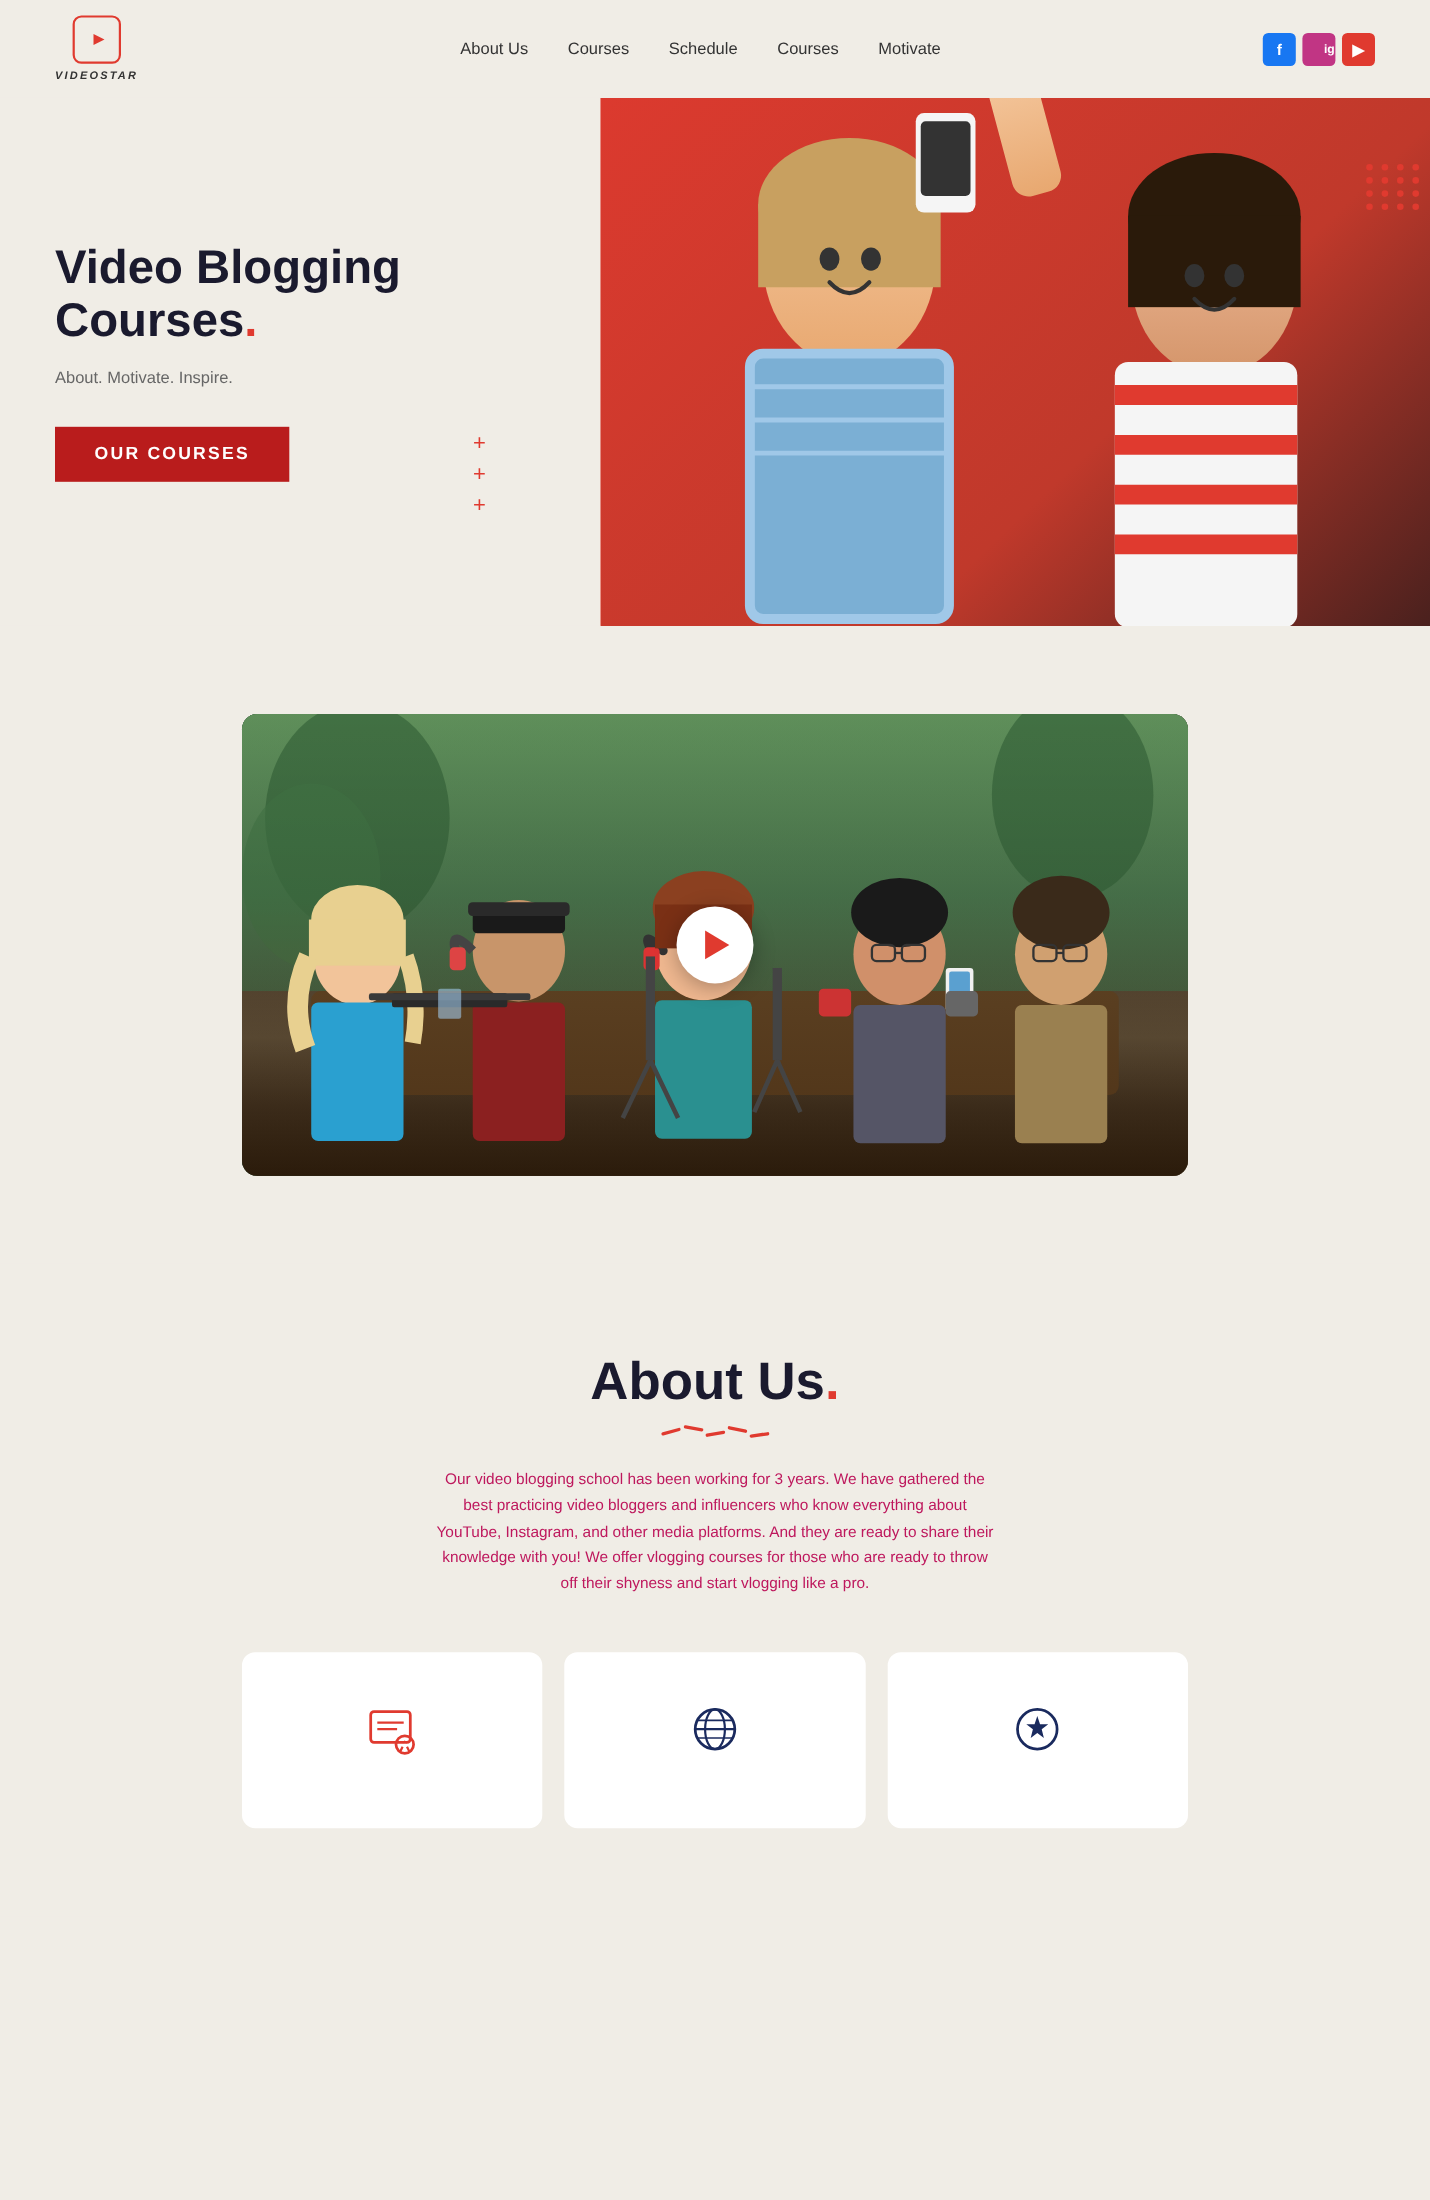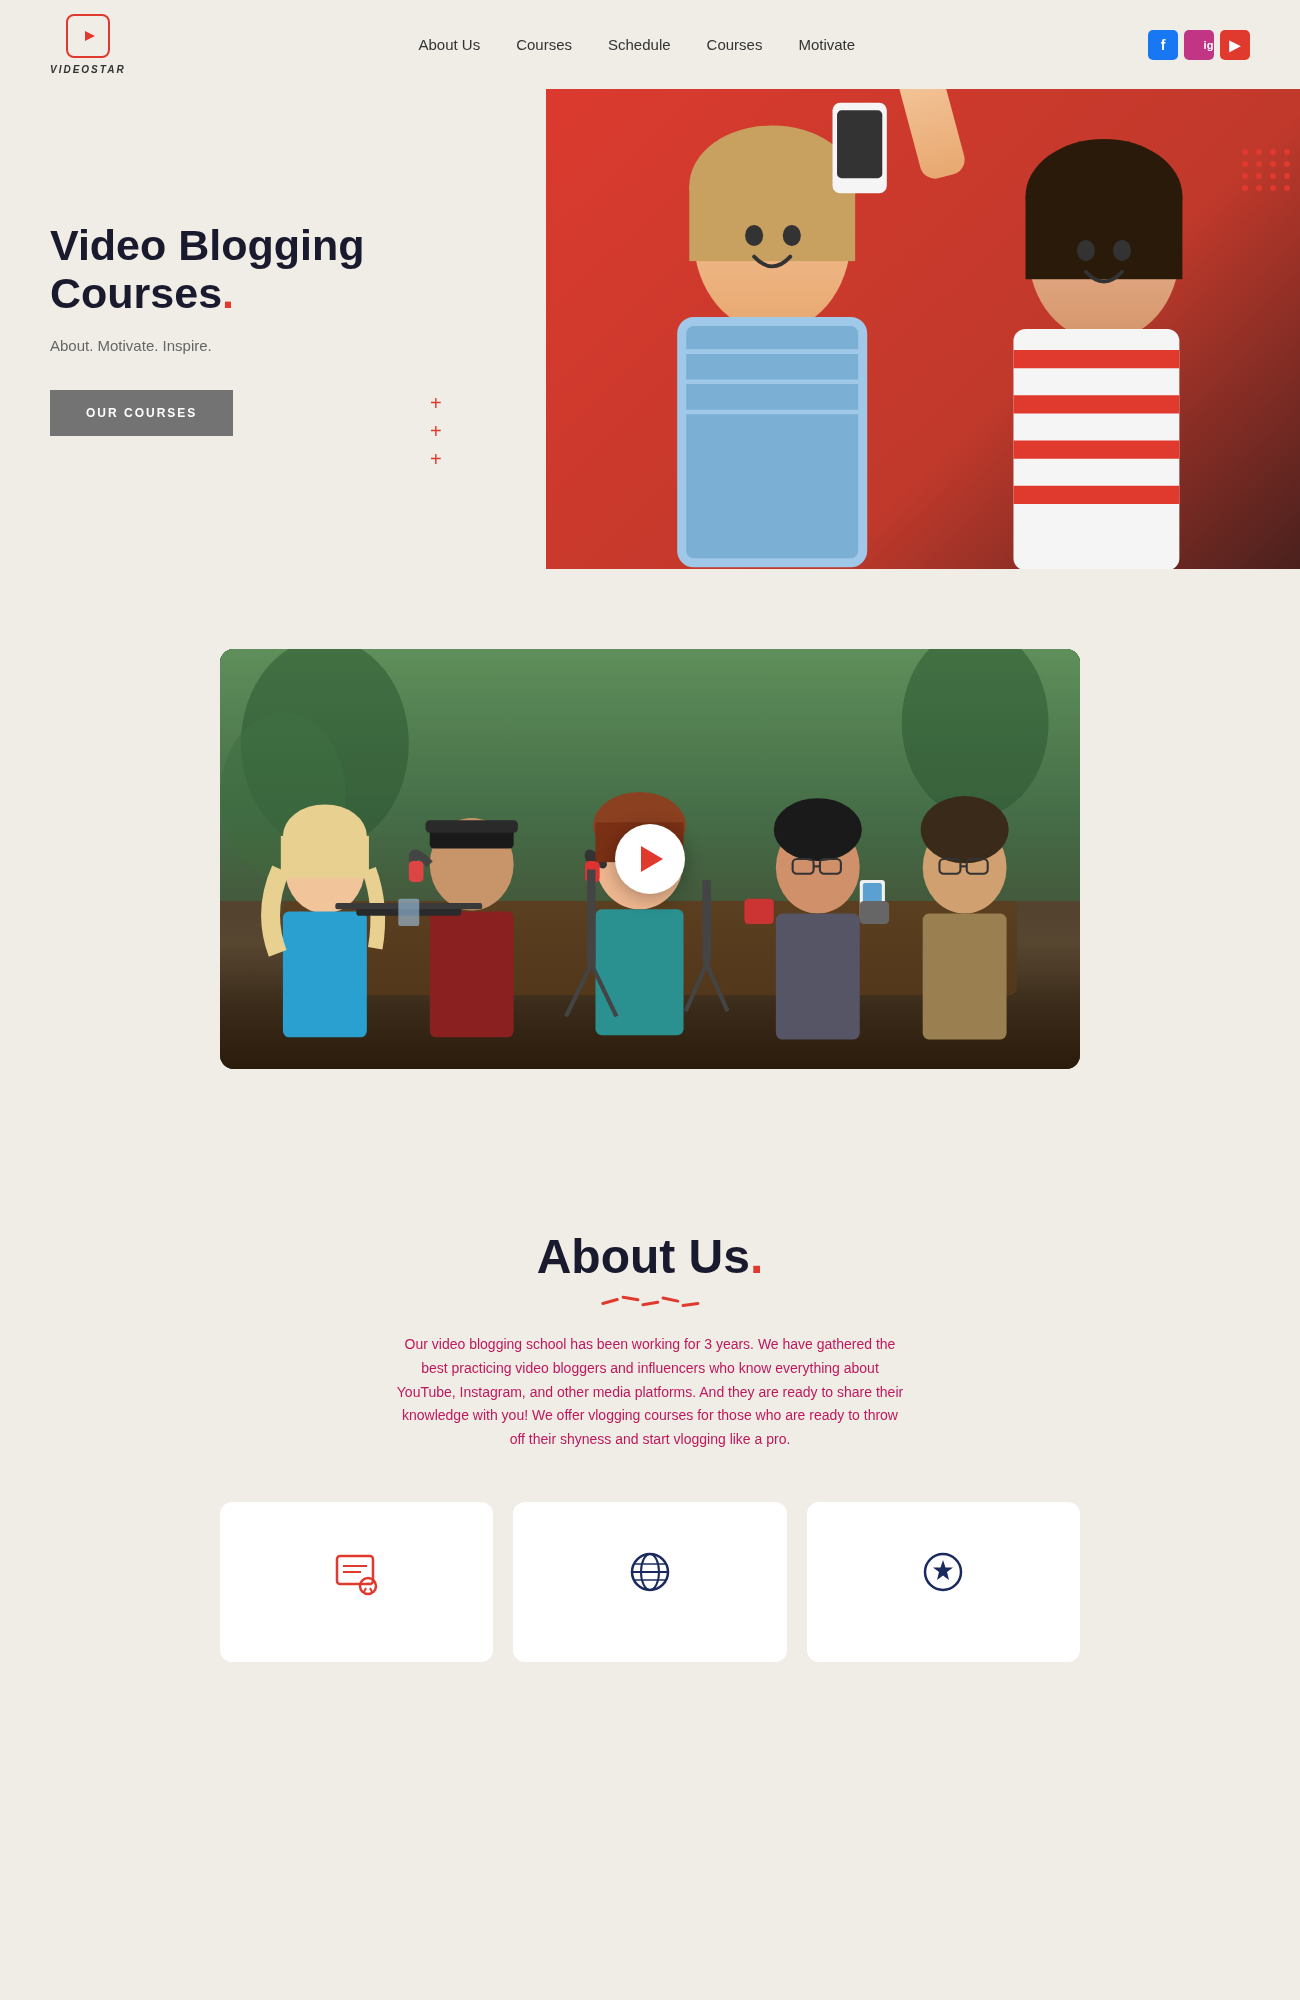--- a/index.html
+++ b/index.html
@@ -92,25 +92,25 @@
     .hero-title .dot {
       color: #e03a2f;
     }
     .hero-subtitle {
       font-size: 15px;
       color: #666;
       margin-bottom: 36px;
       font-weight: 400;
     }
     .hero-btn {
-      background: #737373;
+      background: #b91c1c;
       color: white;
       border: none;
       padding: 16px 36px;
-      font-size: 12px;
+      font-size: 16px;
       letter-spacing: 2px;
       font-weight: 700;
       cursor: pointer;
       text-transform: uppercase;
     }
     
     .hero-blob {
       position: absolute;
       right: 180px;
       top: 50%;

